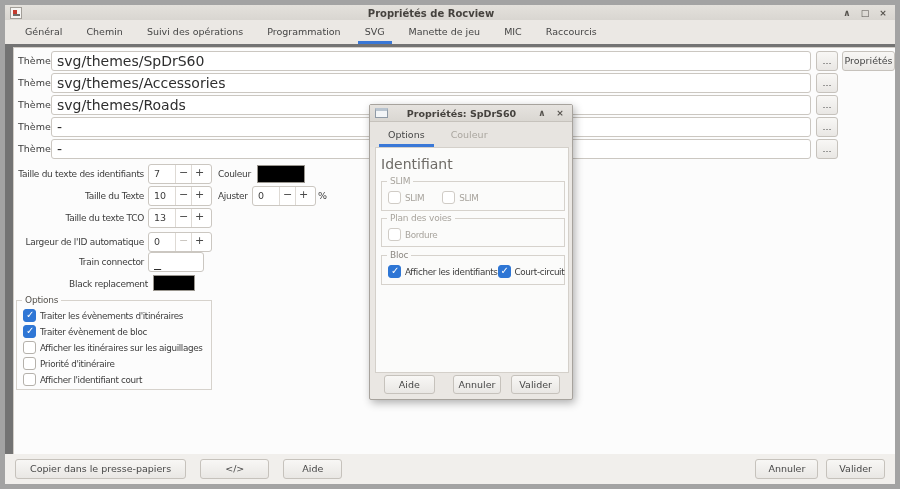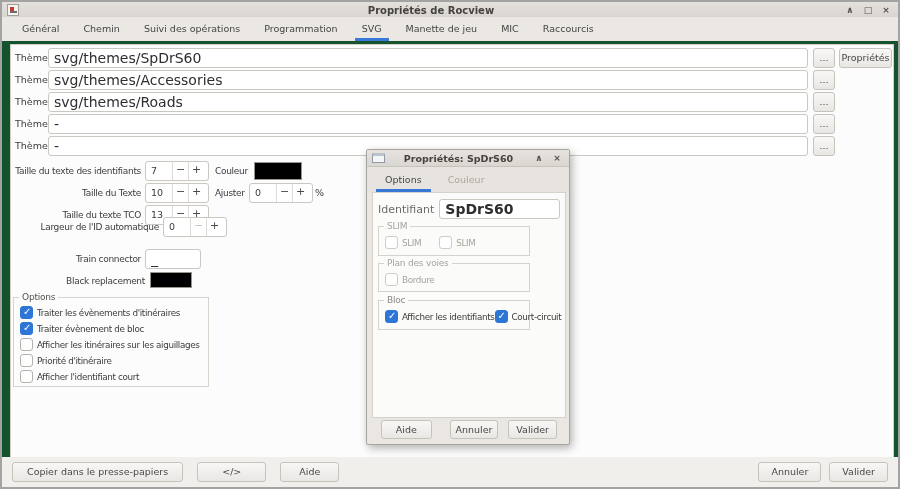--- a/index.html
+++ b/index.html
@@ -1,19 +1,19 @@
 <!DOCTYPE html>
 <html><head>
 <meta charset="utf-8">
 <style>
   * { margin:0; padding:0; box-sizing:border-box; }
   body { background:#555; font-family:"DejaVu Sans", sans-serif; }
   .win {
     position:relative; width:900px; height:489px; overflow:hidden;
-    background:#14532d; border:2px solid #a3a3a3;
+    background:#737373; border:5px solid #a3a3a3;
     font-size:10px; color:#3c3c3c;
   }
   
   .titlebar { height:17px; display:flex; align-items:center; padding:0 5px;
     background:linear-gradient(#e4e1dc,#d8d5d0); border-bottom:1px solid #c4c0ba; }
   .appicon { width:12px; height:12px; border:1px solid #a29e98; background:#f5f4f2; position:relative; flex:none; }
   .appicon i { position:absolute; left:2px; top:2px; width:4px; height:4px; background:#c43b2e; display:block; }
   .appicon::after { content:""; position:absolute; left:2px; bottom:2px; width:7px; height:2px; background:#6f6c68; }
   .wtitle { flex:1; text-align:center; font-weight:bold; font-size:10px; color:#45423e; }
   .wc { display:flex; gap:4px; }
@@ -57,35 +57,35 @@
   .ogroup { left:2px; top:252px; width:196px; height:90px; }
   .ogroup .rows { padding:8px 6px 0; display:flex; flex-direction:column; gap:3px; }
   
   .footer { position:absolute; left:0; right:0; bottom:0; height:30px; background:#f1efec;
     display:flex; align-items:center; padding:0 10px; }
   .fbtn { padding:0 14px; margin-right:14px; }
   .spacer { flex:1; }
   .footer .right { margin-right:0; margin-left:8px; padding:0 12px; }
   
   .dlg { position:absolute; left:364px; top:99px; width:204px; height:296px; z-index:5;
-    background:#eae7e3; border:1px solid #a7a39d; border-radius:2px; box-shadow:2px 3px 9px rgba(0,0,0,.3);margin-top:48px; }
+    background:#eae7e3; border:1px solid #a7a39d; border-radius:2px; box-shadow:2px 3px 9px rgba(0,0,0,.3); }
   .dtitle { height:17px; display:flex; align-items:center; padding:0 5px;
     background:linear-gradient(#e6e3df,#dad7d2); border-bottom:1px solid #c6c2bc; }
   .dicon { width:13px; height:10px; border:1px solid #8f9aa6; border-top:3px solid #b9c4cf; background:#f3f5f7; flex:none; }
   .dwtitle { flex:1; text-align:center; font-weight:bold; font-size:9.5px; color:#45423e; }
   .dtabs { height:25px; display:flex; padding-left:5px; background:#e7e4e0; }
   .dtab { padding:0 13px; line-height:25px; font-size:9.5px; color:#474747; position:relative; }
   .dtab.active::after { content:""; position:absolute; left:4px; right:4px; bottom:0; height:3px; background:#3a78d7; }
   .dtab.dis { color:#aaa69f; }
   .dpanel { position:absolute; left:5px; top:42px; width:194px; height:226px;
     background:#fbfbfa; border:1px solid #d4d0ca; }
   .drow { position:absolute; left:5px; top:6px; width:182px; height:20px; display:flex; align-items:center; gap:5px; }
-  .dlabel { font-size:11px; color:#6e6b66; white-space:nowrap; }
+  .dlabel { font-size:14px; color:#6e6b66; white-space:nowrap; }
   .drow input.txt { flex:1; min-width:0; font-weight:bold; }
-  .dgroup { left:5px; width:152px; background:transparent; }
+  .dgroup { left:5px; width:184px; background:transparent; }
   .dgroup .gtitle { background:#fbfbfa; }
   .dgroup .inner { position:absolute; left:6px; right:4px; top:9px; display:flex; }
   .dim .gtitle, .dim .chk { color:#a8a49d; }
   .dim .cb { border-color:#d0ccc6; }
   .dbtns { position:absolute; left:0; right:0; bottom:5px; height:19px; display:flex; padding:0 12px; }
   .dbtns .btn { height:19px; line-height:17px; }
 </style>
 </head>
 <body>
 
@@ -172,21 +172,21 @@
 
     <div class="row" style="top:160px; left:0; right:0;">
       <span class="flabel">Taille du texte TCO</span>
       <span class="spin">
         <span class="sval">13</span>
         <span class="sbtn">−</span>
         <span class="sbtn">+</span>
       </span>
     </div>
 
-    <div class="row" style="top:172px; left:0; right:0;margin-left:18px;">
+    <div class="row" style="top:184px; left:0; right:0;">
       <span class="flabel">Largeur de l'ID automatique</span>
       <span class="spin">
         <span class="sval">0</span>
         <span class="sbtn dis">−</span>
         <span class="sbtn">+</span>
       </span>
     </div>
 
     <div class="row" style="top:204px; left:0; right:0;">
       <span class="flabel">Train connector</span>
@@ -234,21 +234,20 @@
         <span>×</span>
       </span>
     </div>
     <div class="dtabs">
       <span class="dtab active">Options</span>
       <span class="dtab dis">Couleur</span>
     </div>
     <div class="dpanel">
       <div class="drow">
         <span class="dlabel">Identifiant</span>
-        <input class="txt" value="SpDrS60" style="">
       </div>
 
       <div class="group dgroup dim" style="top:33px; height:30px;">
         <span class="gtitle">SLIM</span>
         <div class="inner" style="gap:18px;">
           <div class="chk">
             <span class="cb"></span>
             <span>SLIM</span>
           </div>
           <div class="chk">

